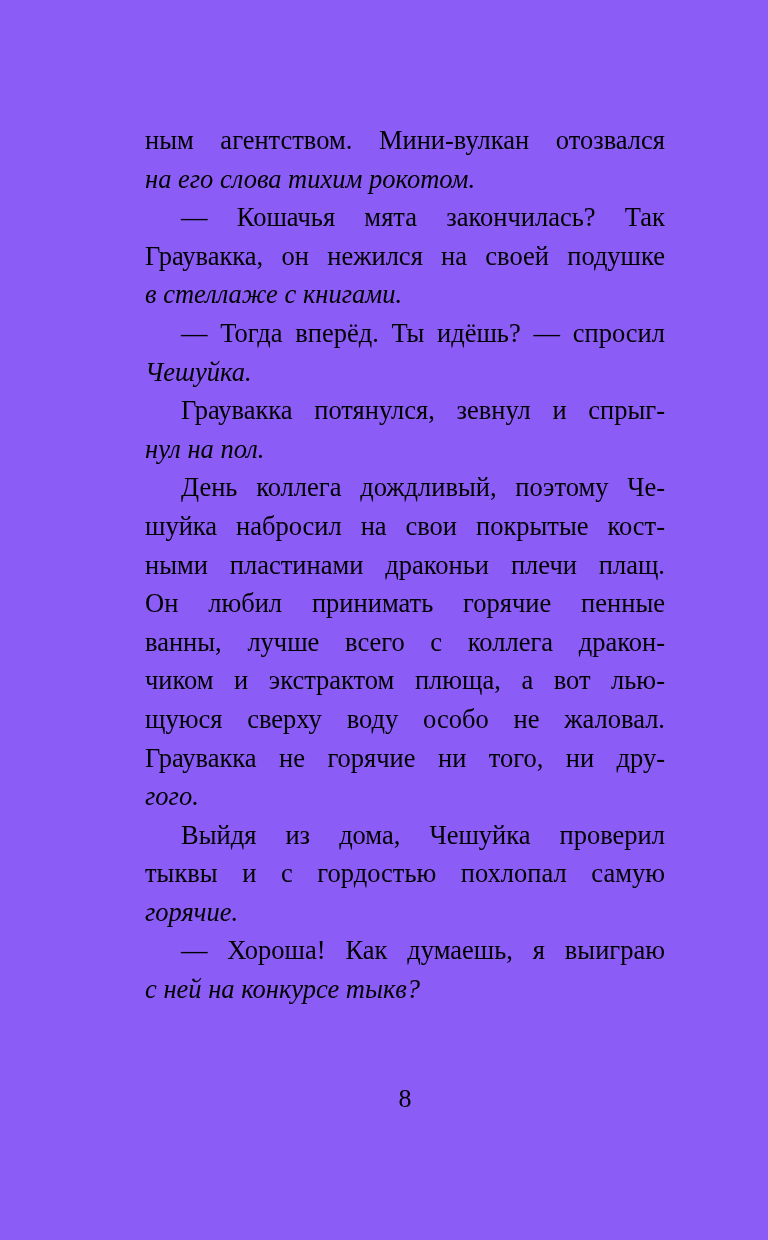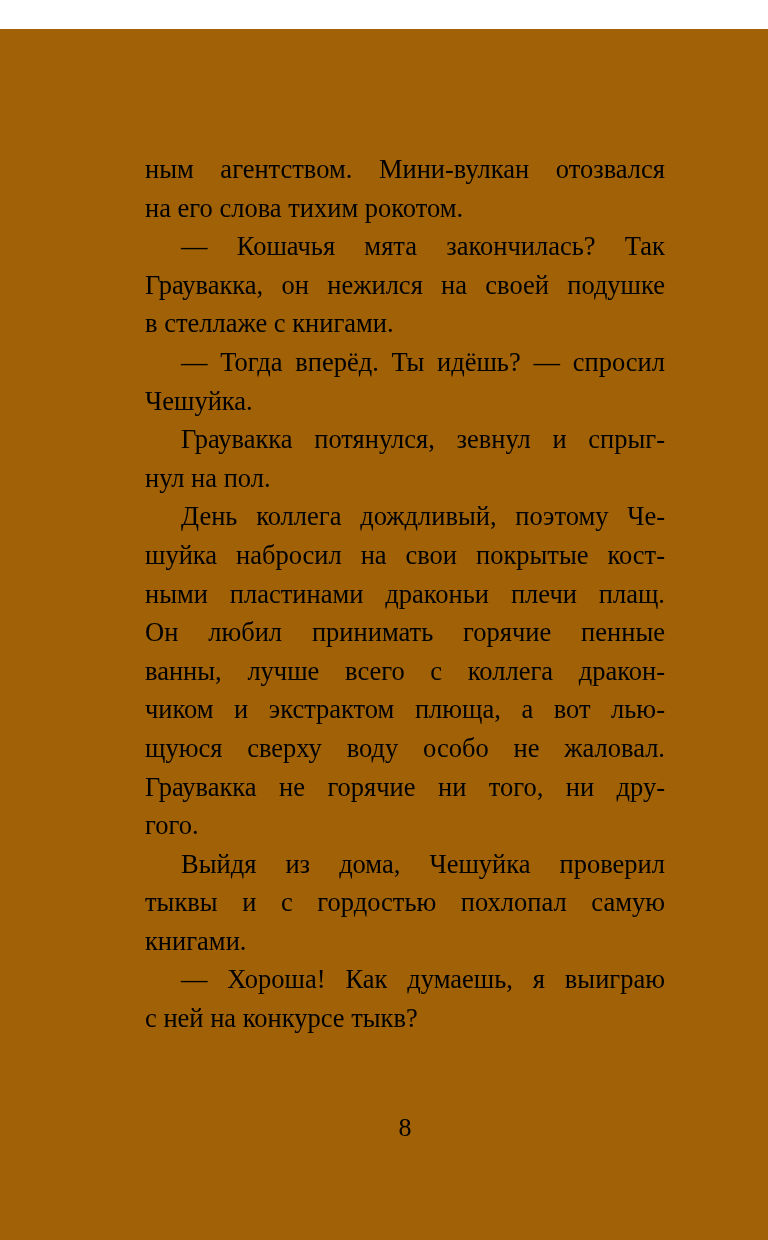--- a/index.html
+++ b/index.html
@@ -12,22 +12,21 @@
     height: 1240px;
     position: relative;
     background: #ffffff;
     color: #000000;
     font-family: "Liberation Serif", "DejaVu Serif", serif;
     overflow: hidden;
   }
   .book-page {
     position: absolute;
     inset: 0;
-    background: #a16207;
-    margin-top: 29px;
+    background: #8b5cf6;
   }
   .text-block {
     position: absolute;
     left: 145px;
     top: 121px;
     width: 520px;
     font-size: 26.5px;
     line-height: 38.6px;
     color: #000000;
   }
@@ -37,20 +36,21 @@
     overflow: hidden;
     height: 38.6px;
   }
   .line.justify {
     text-align: justify;
     text-align-last: justify;
   }
   .line.last {
     text-align: center;
     text-align-last: left;
+    font-style: italic;
   }
   .line.indent {
     text-indent: 36px;
   }
   .page-number {
     position: absolute;
     left: 145px;
     top: 1082px;
     width: 520px;
     text-align: center;
@@ -77,18 +77,18 @@
       <div class="line justify">шуйка набросил на свои покрытые кост-</div>
       <div class="line justify">ными пластинами драконьи плечи плащ.</div>
       <div class="line justify">Он любил принимать горячие пенные</div>
       <div class="line justify">ванны, лучше всего с коллега дракон-</div>
       <div class="line justify">чиком и экстрактом плюща, а вот лью-</div>
       <div class="line justify">щуюся сверху воду особо не жаловал.</div>
       <div class="line justify">Граувакка не горячие ни того, ни дру-</div>
       <div class="line last">гого.</div>
       <div class="line justify indent">Выйдя из дома, Чешуйка проверил</div>
       <div class="line justify">тыквы и с гордостью похлопал самую</div>
-      <div class="line last">книгами.</div>
+      <div class="line last">горячие.</div>
       <div class="line justify indent">— Хороша! Как думаешь, я выиграю</div>
       <div class="line last">с ней на конкурсе тыкв?</div>
     </div>
   <div class="page-number">8</div>
 </div>
 
 </body></html>

